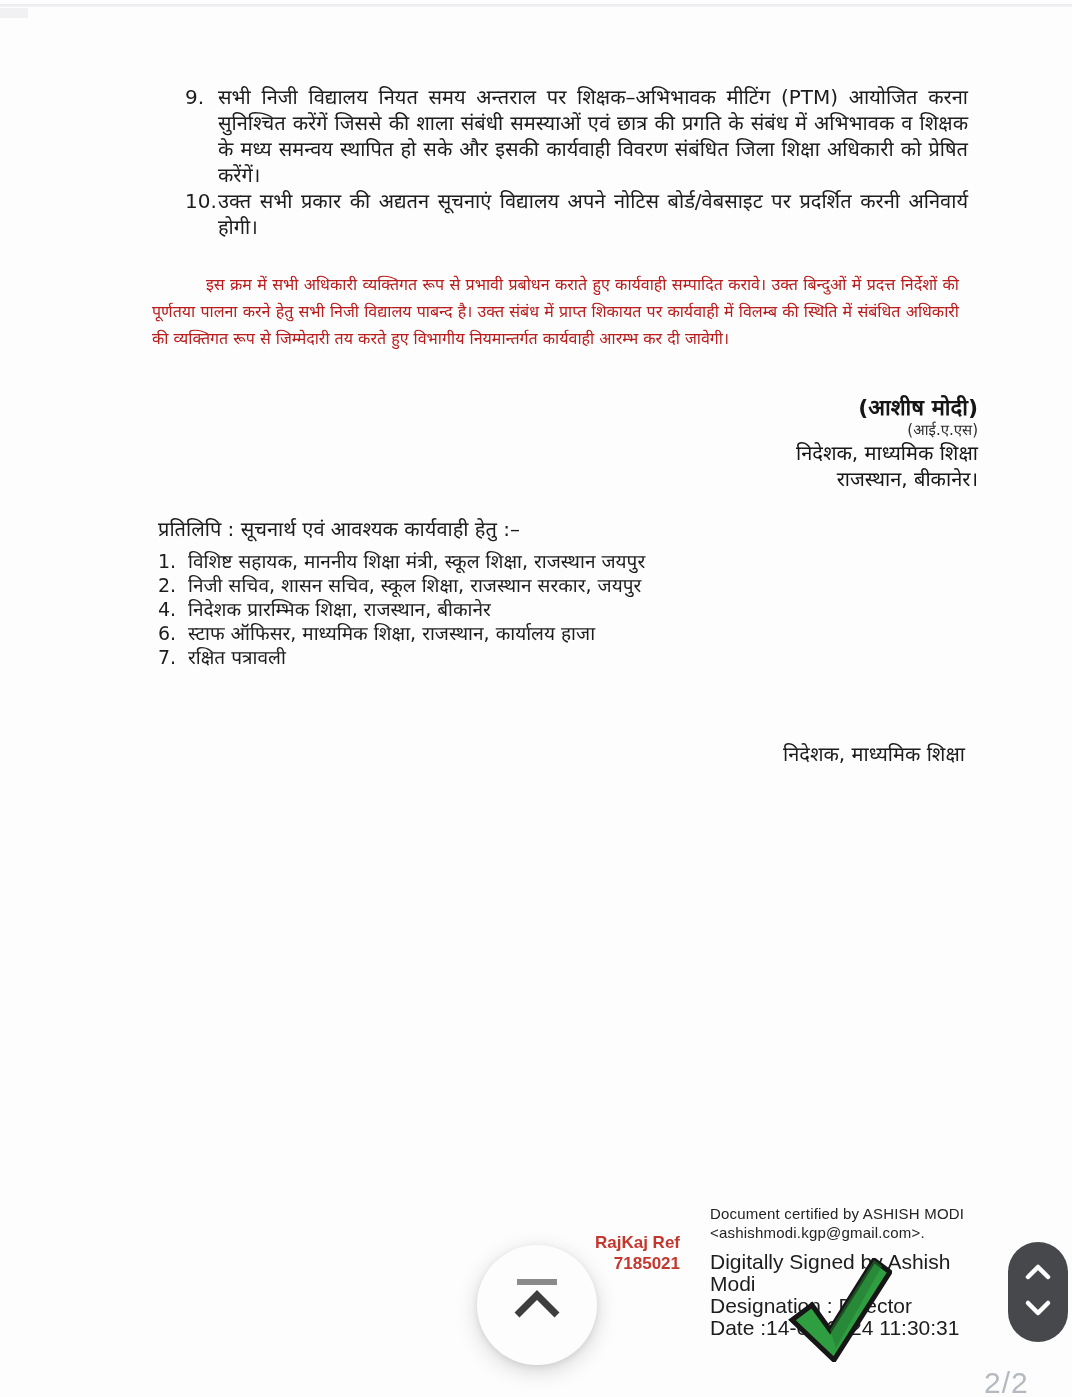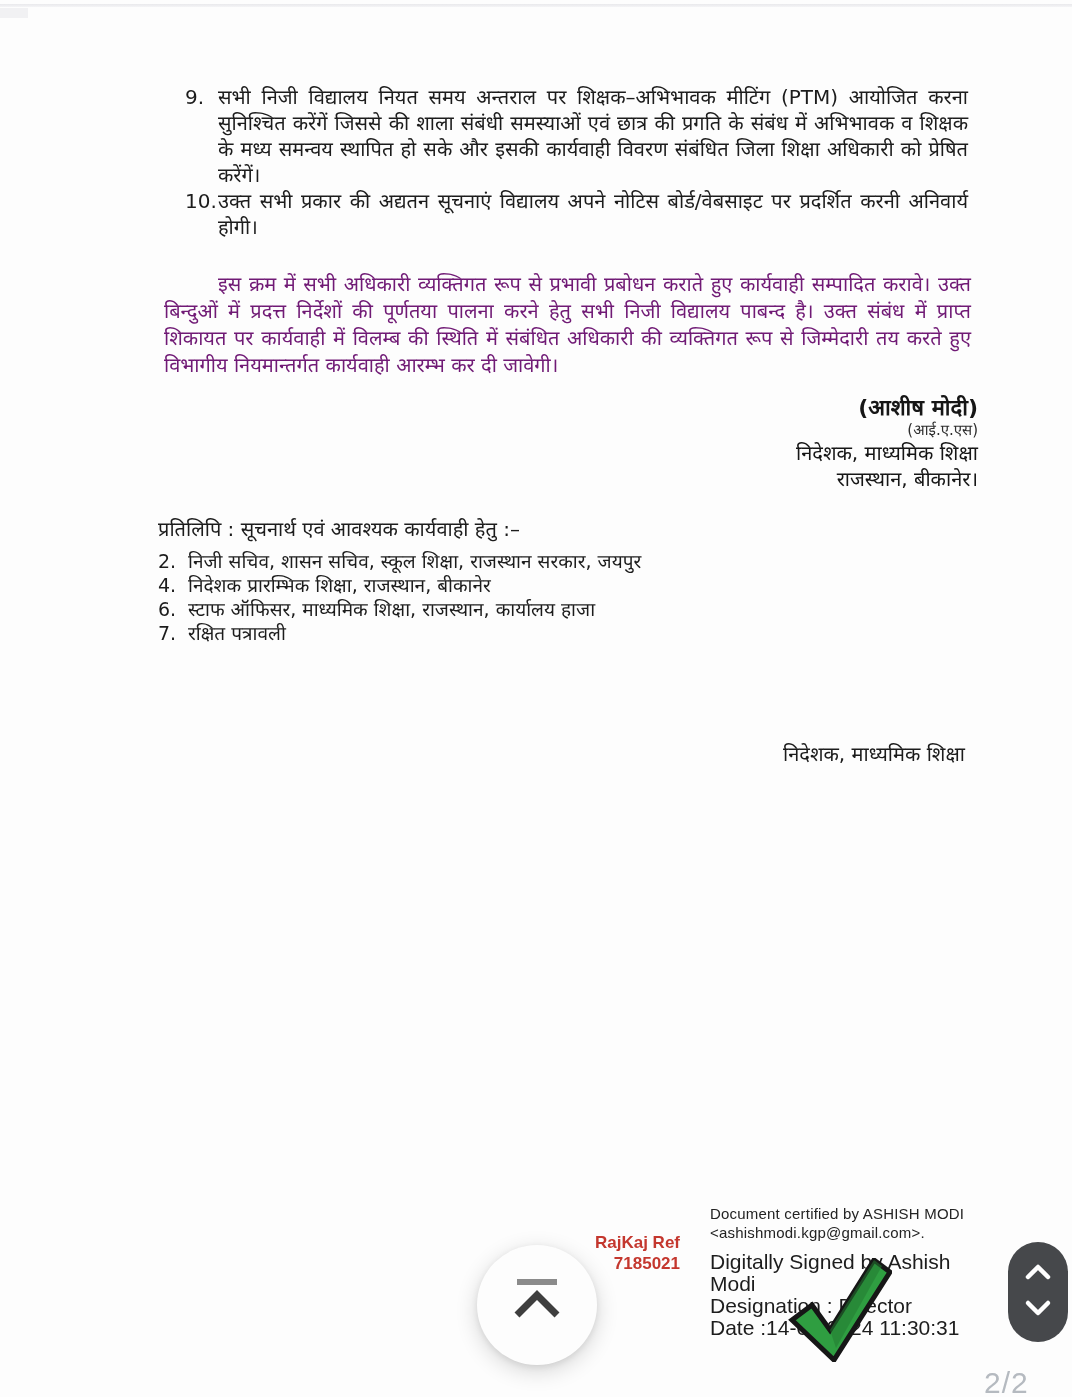--- a/index.html
+++ b/index.html
@@ -24,22 +24,22 @@
 
   
   .numbered-items {
     position: absolute; left: 185px; top: 84px; width: 783px;
     font-size: 20px; line-height: 26px; color: #1c1c1c;
   }
   .num-item { position: relative; padding-left: 33px; text-align: justify; }
   .num-item .num { position: absolute; left: 0; top: 0; }
 
   .closing-para {
-    position: absolute; left: 164px; top: 271px; width: 807px;
-    font-size: 20px; line-height: 27px; color: #701a75;
+    position: absolute; left: 152px; top: 271px; width: 807px;
+    font-size: 16px; line-height: 27px; color: #b91c1c;
     text-align: justify; text-indent: 54px;
   }
 
   .signatory {
     position: absolute; right: 94px; top: 395px;
     text-align: right; color: #161616;
   }
   .signatory .sig-name { font-size: 22px; font-weight: bold; line-height: 26px; }
   .signatory .sig-service { font-size: 15px; line-height: 19px; color: #2e2e2e; }
   .signatory .sig-line { font-size: 20px; line-height: 26px; }
@@ -125,20 +125,24 @@
 
   <div class="signatory">
     <div class="sig-name">(आशीष मोदी)</div>
     <div class="sig-service">(आई.ए.एस)</div>
     <div class="sig-line">निदेशक, माध्यमिक शिक्षा</div>
     <div class="sig-line">राजस्थान, बीकानेर।</div>
   </div>
 
   <div class="copy-section">
     <div class="copy-heading">प्रतिलिपि : सूचनार्थ एवं आवश्यक कार्यवाही हेतु :–</div>
+    <div class="copy-item">
+      <span class="num">1.</span>
+      <span>विशिष्ट सहायक, माननीय शिक्षा मंत्री, स्कूल शिक्षा, राजस्थान जयपुर</span>
+    </div>
     <div class="copy-item">
       <span class="num">2.</span>
       <span>निजी सचिव, शासन सचिव, स्कूल शिक्षा, राजस्थान सरकार, जयपुर</span>
     </div>
     <div class="copy-item">
       <span class="num">4.</span>
       <span>निदेशक प्रारम्भिक शिक्षा, राजस्थान, बीकानेर</span>
     </div>
     <div class="copy-item">
       <span class="num">6.</span>

